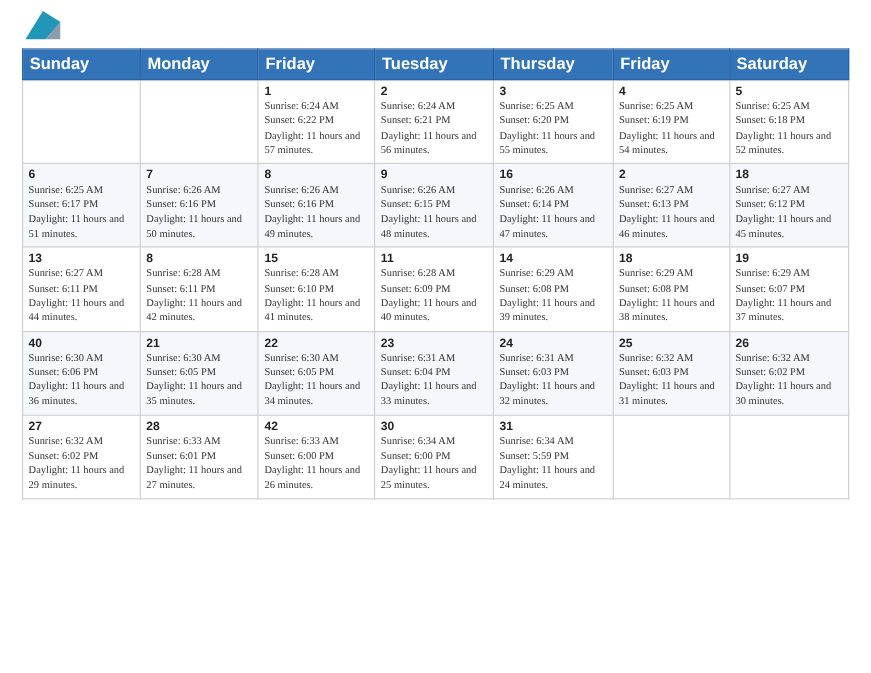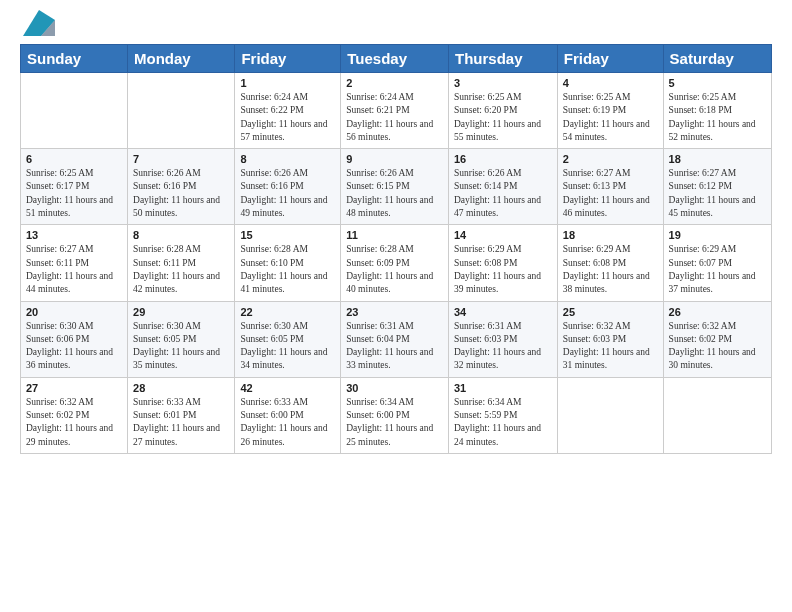--- a/index.html
+++ b/index.html
@@ -248,45 +248,45 @@
           </td>
           <td>
             <span class="day-number">19</span>
             <div class="day-info" style="white-space: pre-line;">Sunrise: 6:29 AM
 Sunset: 6:07 PM
 Daylight: 11 hours and 37 minutes.</div>
           </td>
         </tr>
         <tr class="row-even">
           <td>
-            <span class="day-number">20</span>
+            <span class="day-number">40</span>
             <div class="day-info" style="white-space: pre-line;">Sunrise: 6:30 AM
 Sunset: 6:06 PM
 Daylight: 11 hours and 36 minutes.</div>
           </td>
           <td>
-            <span class="day-number">29</span>
+            <span class="day-number">21</span>
             <div class="day-info" style="white-space: pre-line;">Sunrise: 6:30 AM
 Sunset: 6:05 PM
 Daylight: 11 hours and 35 minutes.</div>
           </td>
           <td>
             <span class="day-number">22</span>
             <div class="day-info" style="white-space: pre-line;">Sunrise: 6:30 AM
 Sunset: 6:05 PM
 Daylight: 11 hours and 34 minutes.</div>
           </td>
           <td>
             <span class="day-number">23</span>
             <div class="day-info" style="white-space: pre-line;">Sunrise: 6:31 AM
 Sunset: 6:04 PM
 Daylight: 11 hours and 33 minutes.</div>
           </td>
           <td>
-            <span class="day-number">34</span>
+            <span class="day-number">24</span>
             <div class="day-info" style="white-space: pre-line;">Sunrise: 6:31 AM
 Sunset: 6:03 PM
 Daylight: 11 hours and 32 minutes.</div>
           </td>
           <td>
             <span class="day-number">25</span>
             <div class="day-info" style="white-space: pre-line;">Sunrise: 6:32 AM
 Sunset: 6:03 PM
 Daylight: 11 hours and 31 minutes.</div>
           </td>

